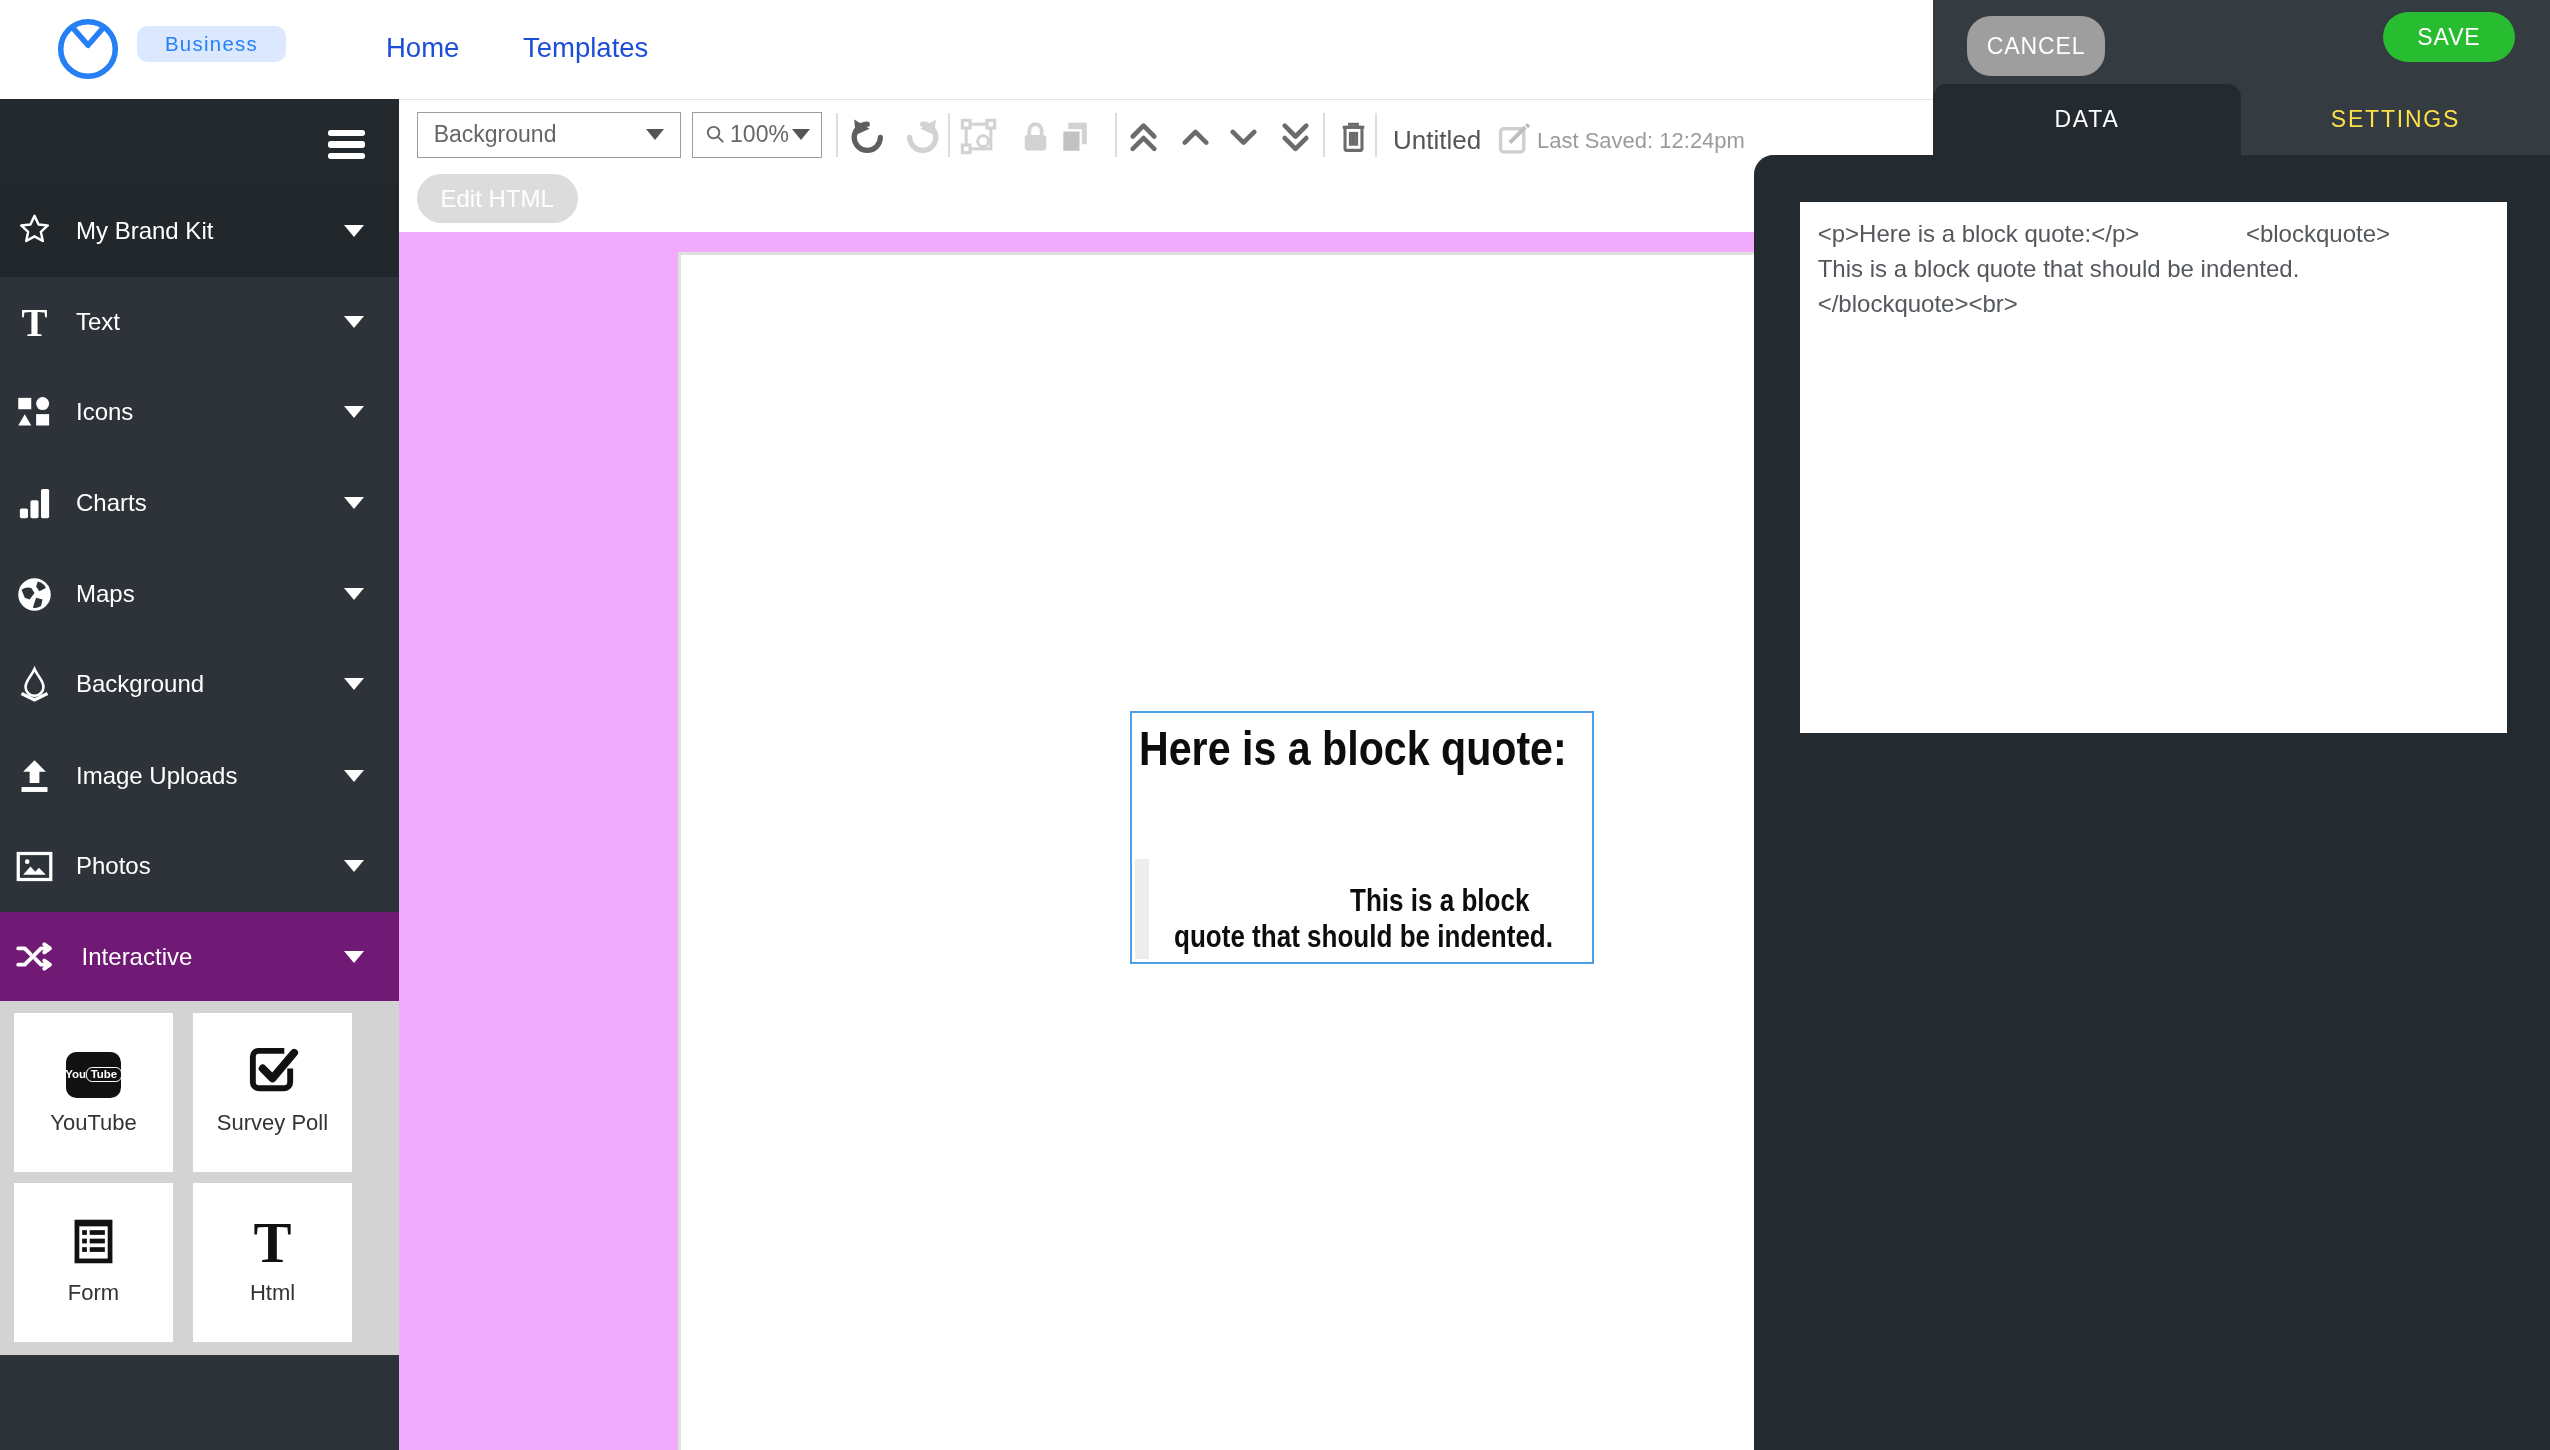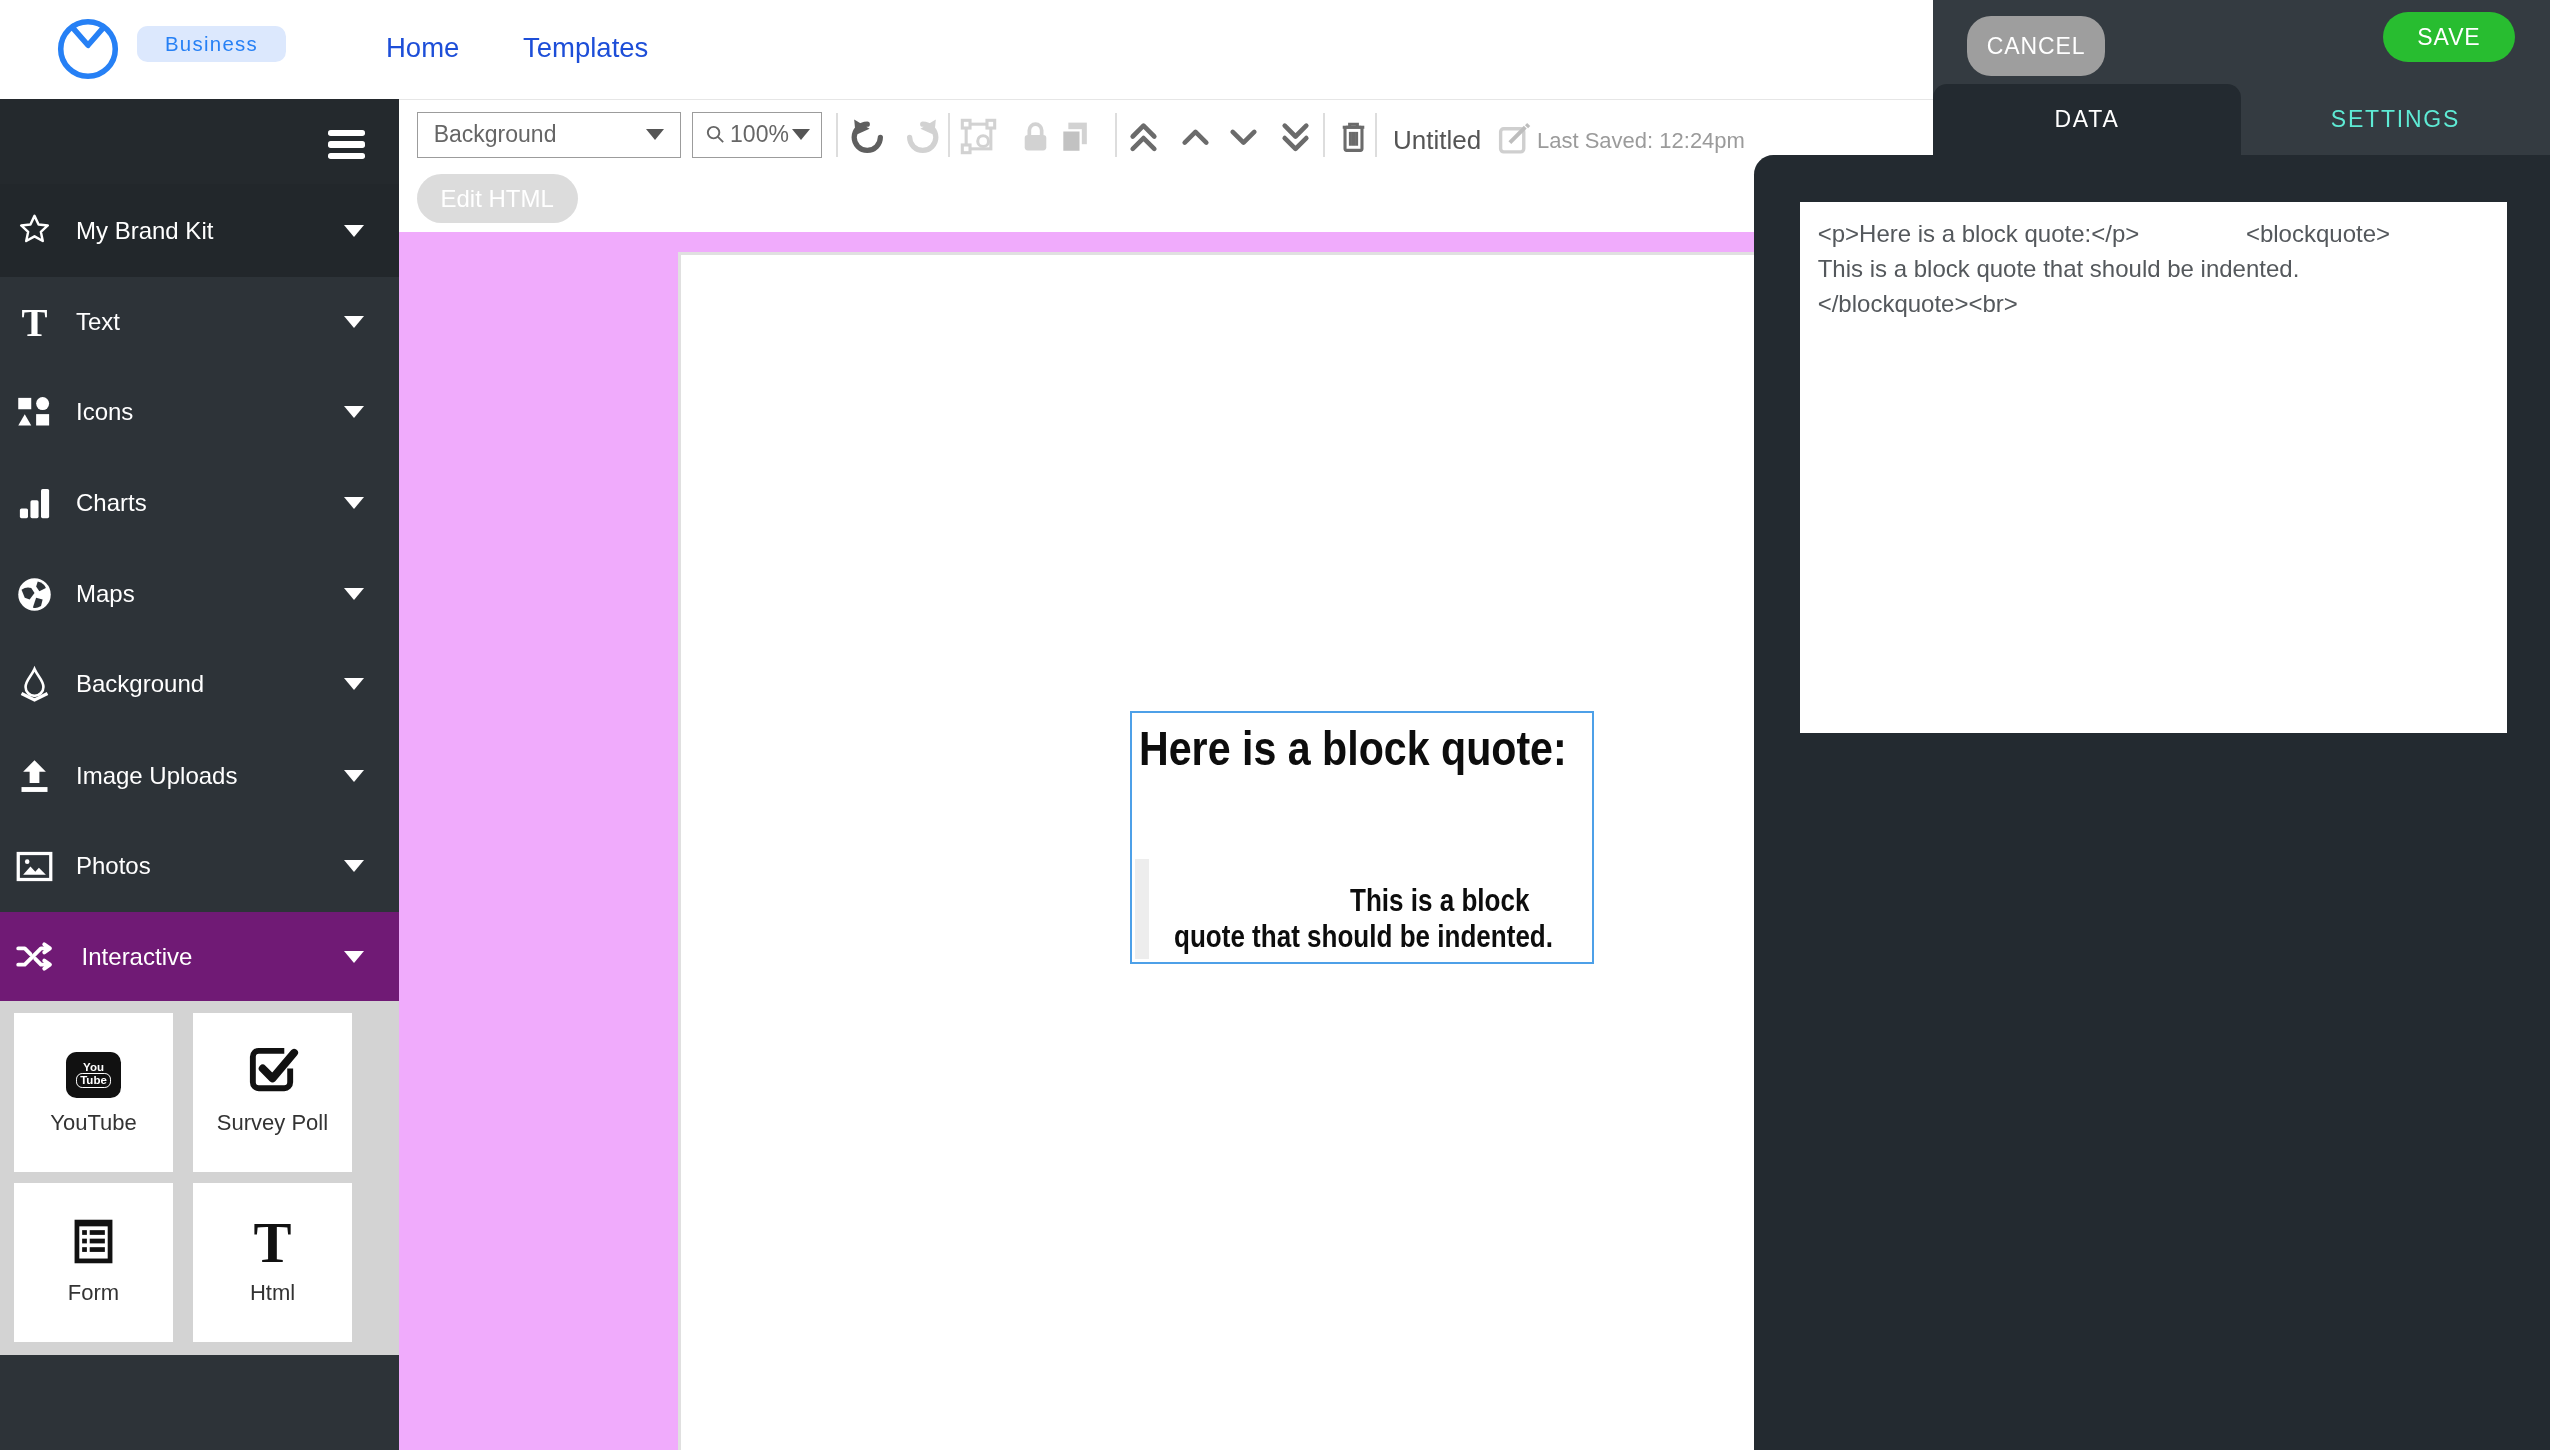--- a/index.html
+++ b/index.html
@@ -44,21 +44,21 @@
   .sb-item .caret { width:0; height:0; border-left:10.6px solid transparent; border-right:10.6px solid transparent;
                     border-top:12.4px solid #fff; margin-right:35px; }
   .serifT { font-family:"Liberation Serif", serif; font-weight:bold; color:#fff; font-size:39px; line-height:1; }
 
   
   .tiles-panel { position:absolute; left:0; top:902px; width:399px; height:354px; background:#d3d3d3; }
   .tile { position:absolute; width:159px; height:159px; background:#fff; cursor:pointer; display:flex; flex-direction:column;
           align-items:center; }
   .tile .t-ico { height:85px; display:flex; align-items:flex-end; justify-content:center; }
   .tile .t-lbl { font-size:22px; color:#333; margin-top:12.4px; }
-  .yt-logo { width:55px; height:46px; background:#111; border-radius:10.6px; display:flex; flex-direction:column;
+  .yt-logo { width:55px; height:46px; background:#111; border-radius:10.6px; display:flex; 
              align-items:center; justify-content:center; }
   .yt-logo .l1 { color:#fff; font-size:11.5px; font-weight:bold; line-height:12.4px; }
   .yt-logo .l2 { color:#fff; font-size:11.5px; font-weight:bold; line-height:13.3px; border:1.8px solid #fff; border-radius:6.2px; padding:0 3.5px; }
   .htmlT { font-family:"Liberation Serif", serif; font-weight:bold; color:#111; font-size:57px; line-height:0.9; }
 
   
   .canvas { position:absolute; left:399px; top:232px; width:2152px; height:1218px; background:#f0abfc; z-index:1; }
   .page { position:absolute; left:279px; top:19.5px; width:1329px; height:1199px; background:#fff;
           border-left:3.5px solid #e0e0e0; border-top:3.5px solid #e0e0e0; }
   .sel-box { position:absolute; left:449px; top:456px; width:464px; height:253px; border:2.7px solid #4da0e8; background:#fff; }
@@ -73,21 +73,21 @@
   
   .rp-strip { position:absolute; left:1933px; top:0; width:617px; height:155px; background:#343b41; z-index:7; }
   .btn { border:none; color:#fff; font-family:"Liberation Sans",sans-serif; cursor:pointer; }
   .btn-cancel { position:absolute; left:34px; top:16px; width:138px; height:60px; border-radius:24px; background:#9e9e9e;
                 font-size:23px; letter-spacing:0.9px; }
   .btn-save { position:absolute; left:450px; top:12.4px; width:132px; height:50px; border-radius:26px; background:#28bd30;
               font-size:23px; letter-spacing:0.9px; }
   .tab-data { position:absolute; left:0; top:84px; width:308px; height:71px; background:#232a30;
               border-radius:14px 14px 0 0; color:#fff; font-size:23px; letter-spacing:1.8px;
               display:flex; align-items:center; justify-content:center; cursor:pointer; }
-  .tab-settings { position:absolute; left:308px; top:84px; width:309px; height:71px; color:#5eead4; font-size:23px;
+  .tab-settings { position:absolute; left:308px; top:84px; width:309px; height:71px; color:#fde047; font-size:23px;
                   letter-spacing:1.8px; display:flex; align-items:center; justify-content:center; cursor:pointer;text-align:right; }
   .rp-body { position:absolute; left:1754px; top:155px; width:796px; height:1295px; background:#232a30;
              border-top-left-radius:19.5px; z-index:7; }
   .code-box { position:absolute; left:46px; top:47px; width:707px; height:531px; background:#fff; padding:14px 17.7px;
               font-size:24px; line-height:35px; color:#54585c; cursor:text; }
   .code-box div { white-space:pre-wrap; }
 </style>
 </head>
 <body>
 

